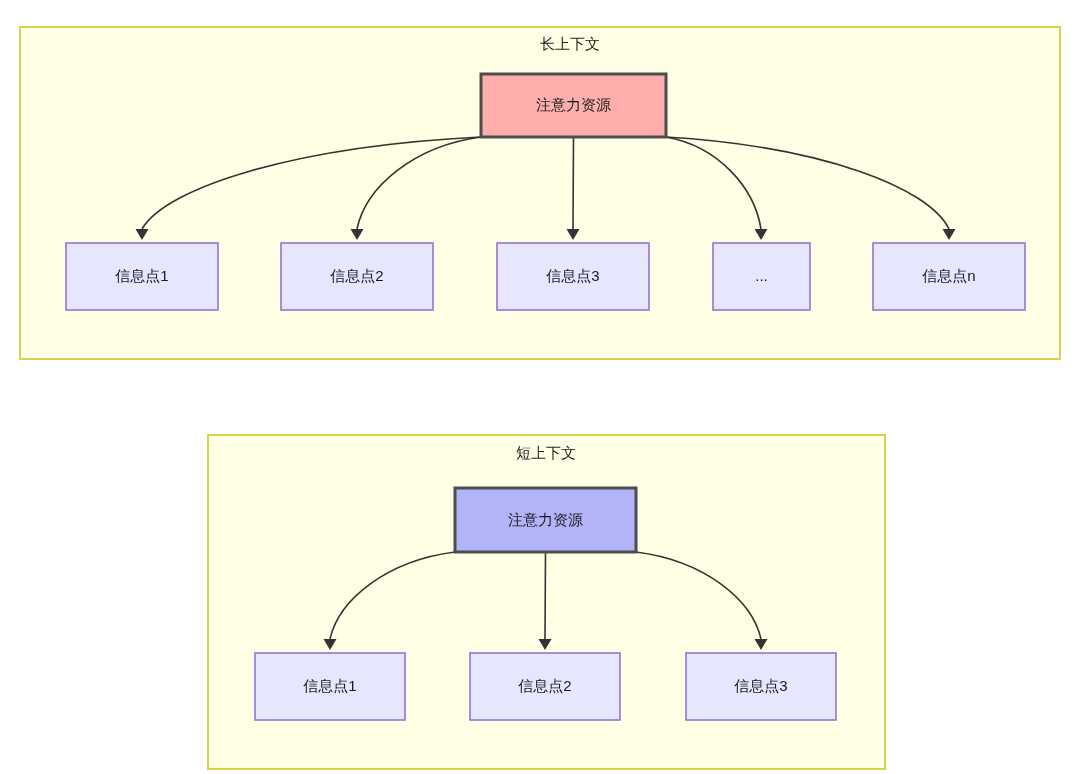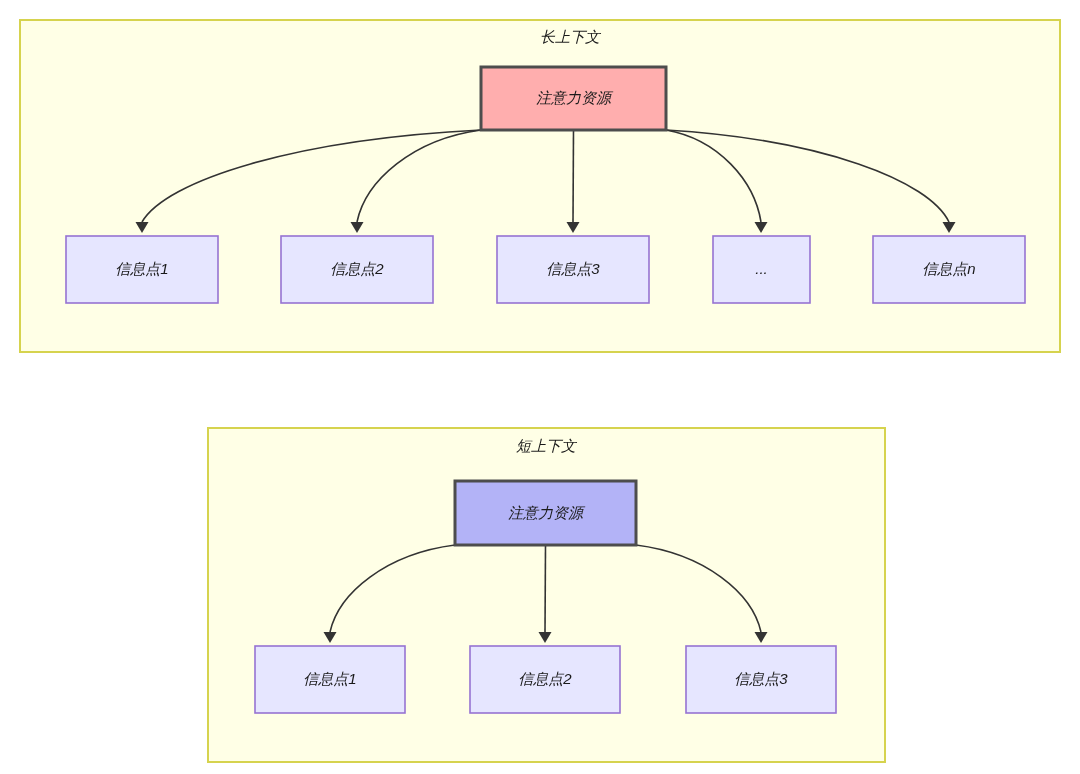--- a/index.html
+++ b/index.html
@@ -9,24 +9,23 @@
   }
   body {
     width: 1080px;
     height: 774px;
     font-family: "Liberation Sans", "DejaVu Sans", sans-serif;
     position: relative;
     overflow: hidden;
   }
   #stage {
     position: absolute;
-    left: 0; top: 0;
+    left: 0; top: 7px;
     width: 1080px;
     height: 650px;
-    font-style: italic;
   }
   svg.diagram {
     position: absolute;
     left: 0; top: 0;
     width: 1080px;
     height: 774px;
   }
   .panel-rect {
     fill: #ffffe6;
     stroke: #d6d34e;

